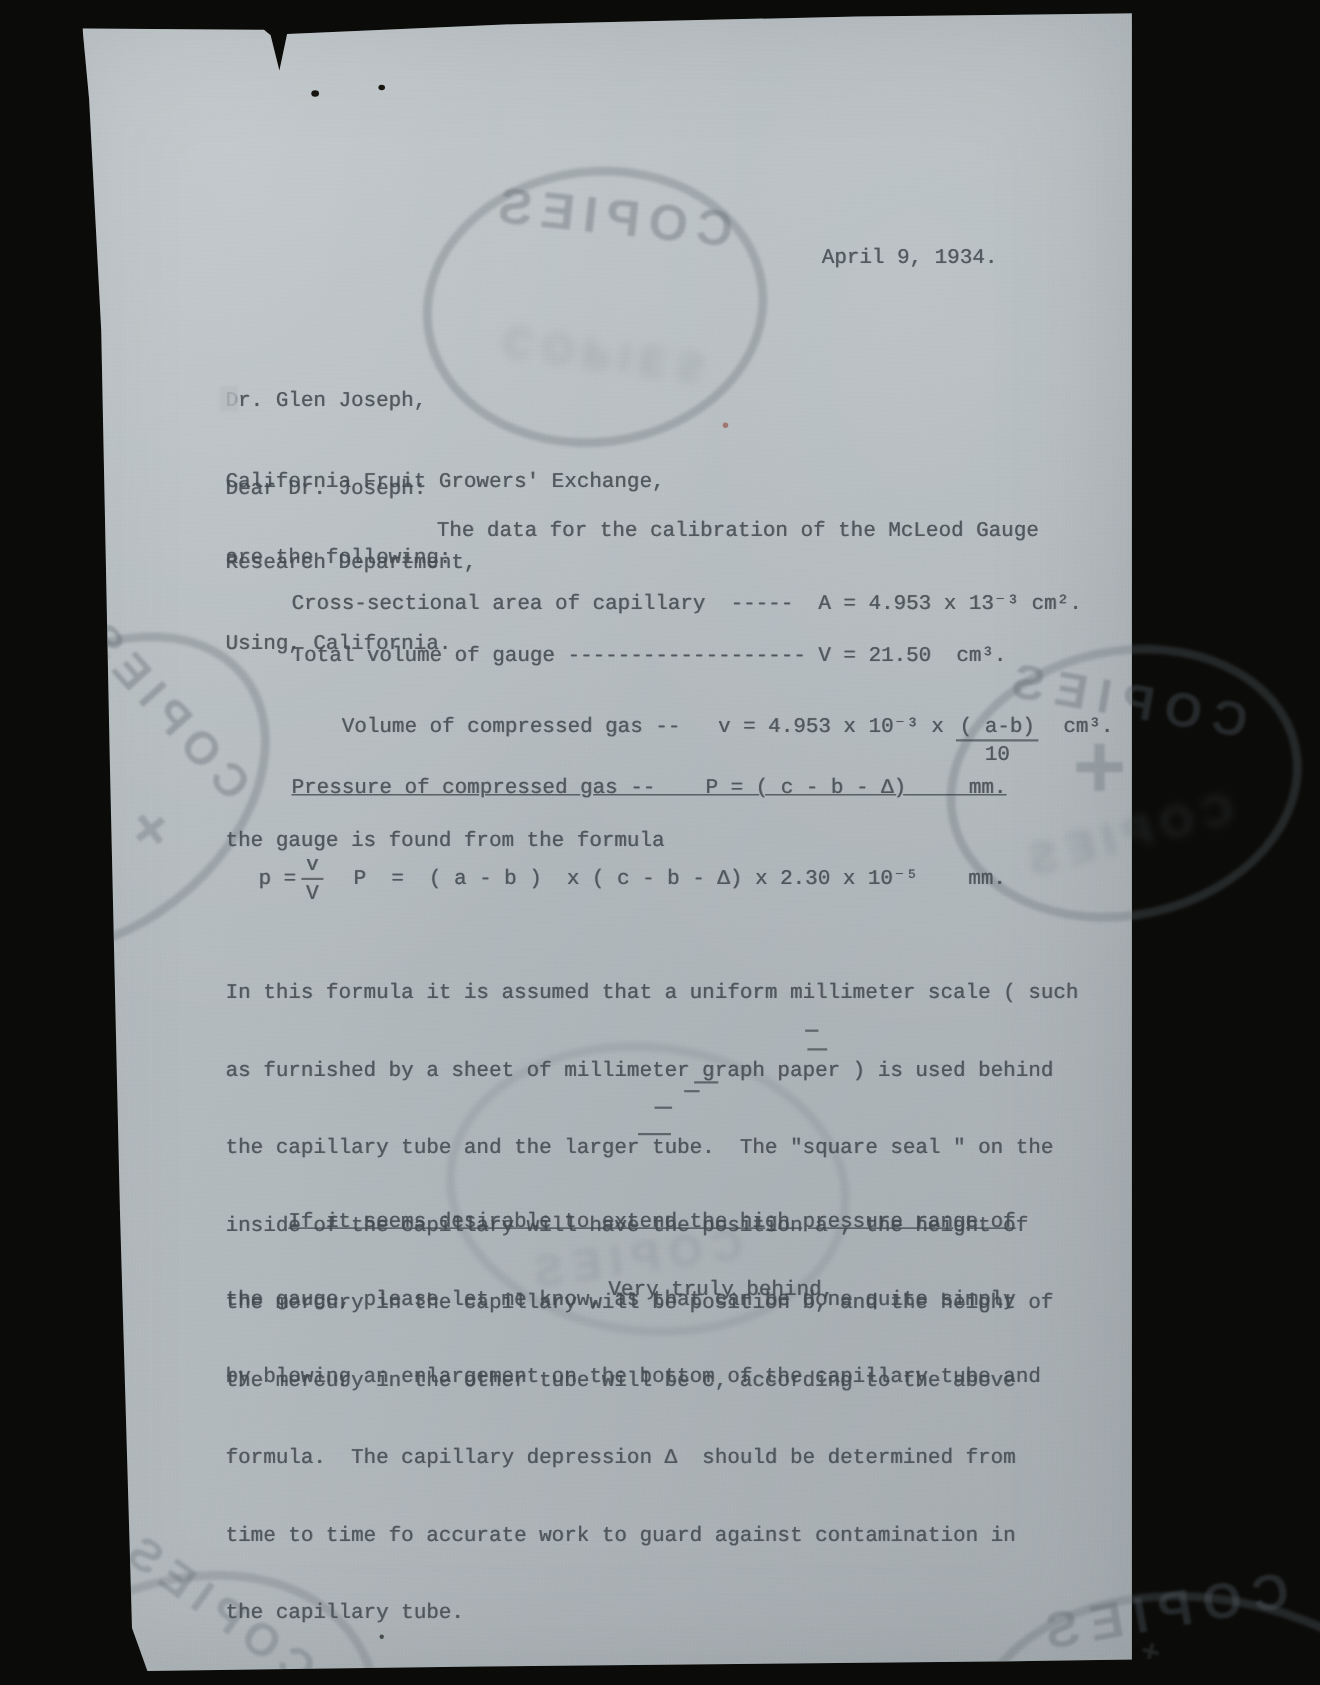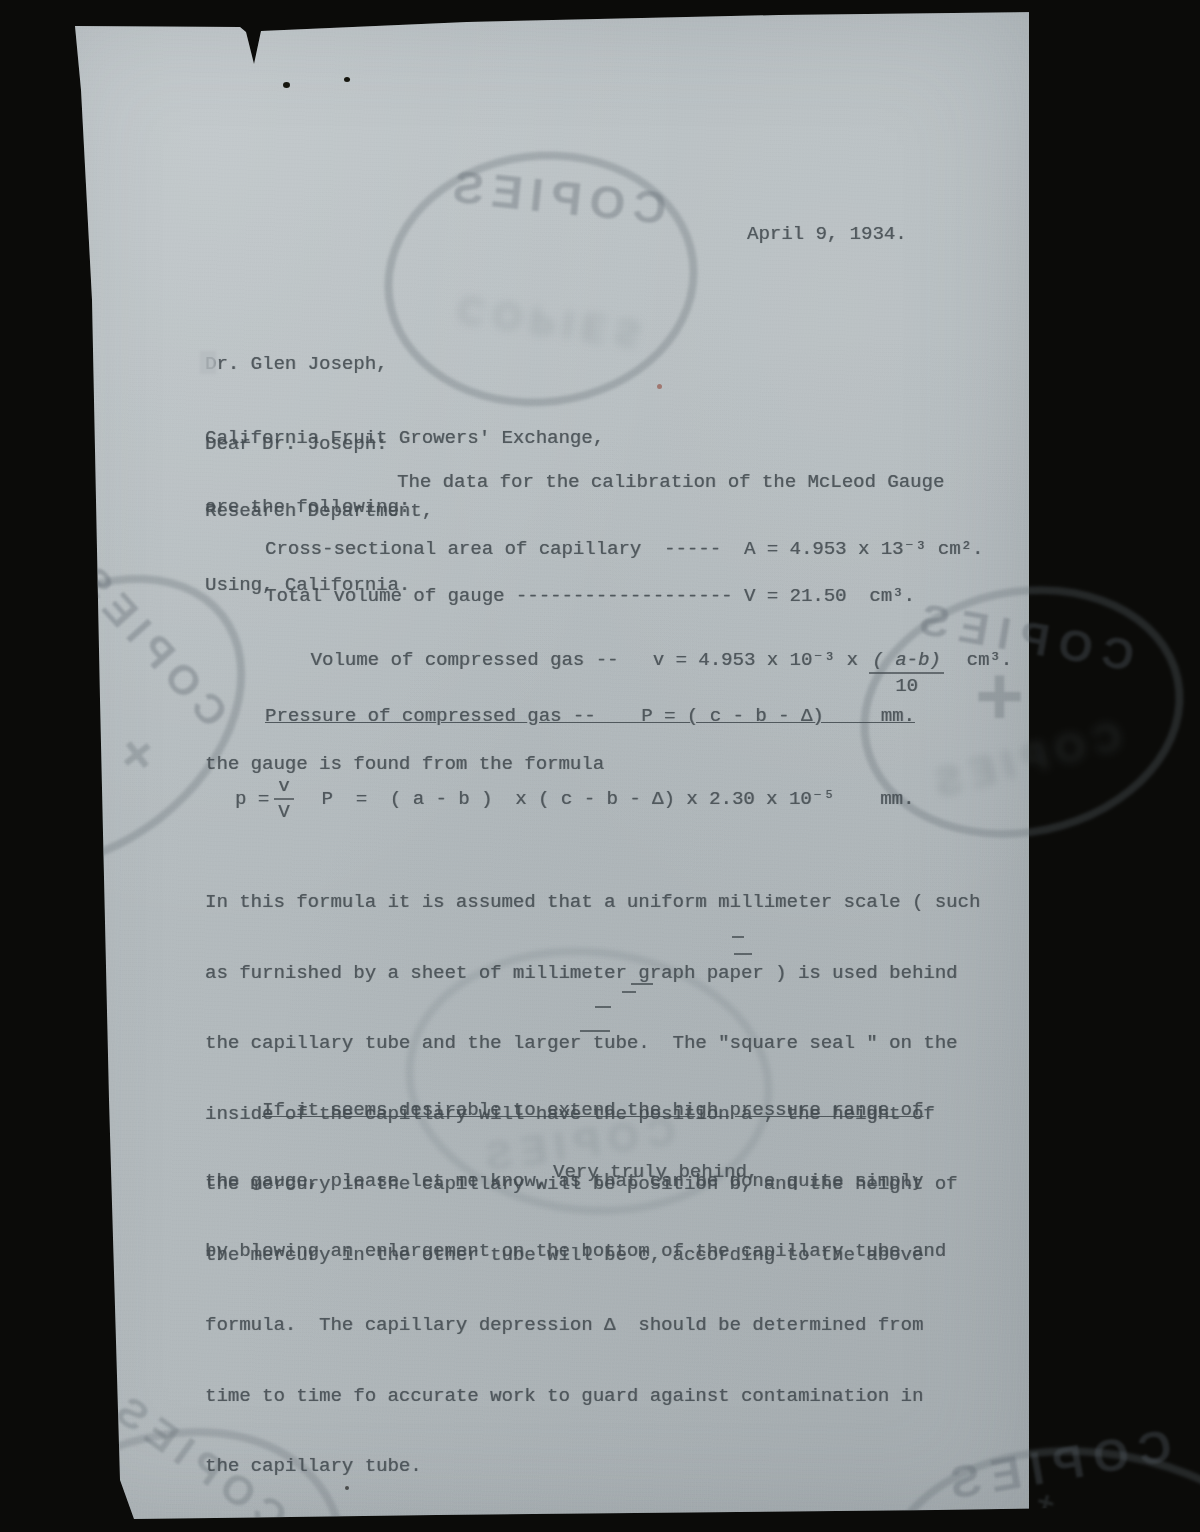--- a/index.html
+++ b/index.html
@@ -44,21 +44,21 @@
     opacity:.88;
     text-shadow:.6px 0 0 rgba(62,70,75,.45), 0 0 1px rgba(62,70,75,.35);
     filter:blur(.3px);
   }
   .para .line{display:block;}
   .p1{line-height:23.5px;}
   .p2{line-height:23.5px;}
   .p2 .line:first-child{padding-left:57px;text-decoration:underline;}
   
   .frac{display:inline-block;text-align:center;vertical-align:top;}
-  .frac .num{display:block;border-bottom:2px solid rgba(67,75,80,.8);padding:0 3px;font-style:italic;}
+  .frac .num{display:block;border-bottom:2px solid rgba(67,75,80,.8);padding:0 3px;}
   .frac .den{display:block;}
   .formula-row{display:flex;align-items:center;}
   .frac-mid{display:inline-block;text-align:center;vertical-align:middle;margin:0 5px;}
   .frac-mid .num{display:block;border-bottom:2px solid rgba(67,75,80,.8);padding:0 4px;}
   .frac-mid .den{display:block;}
   
   .mark{position:absolute;height:2px;background:rgba(60,68,72,.7);filter:blur(.4px);}
   
   .stamp{
     position:absolute;border-radius:50%;

